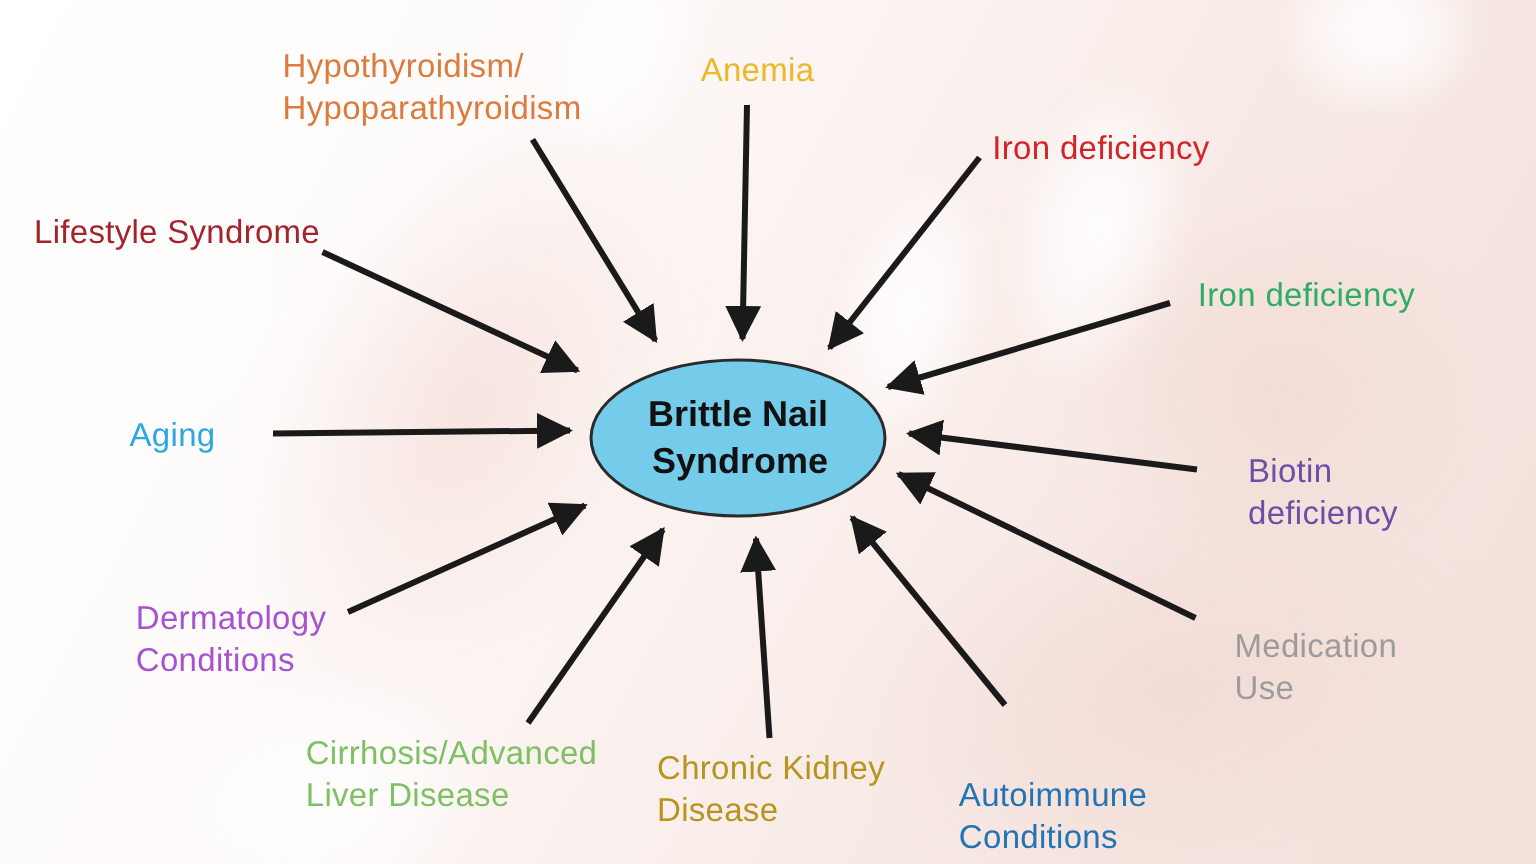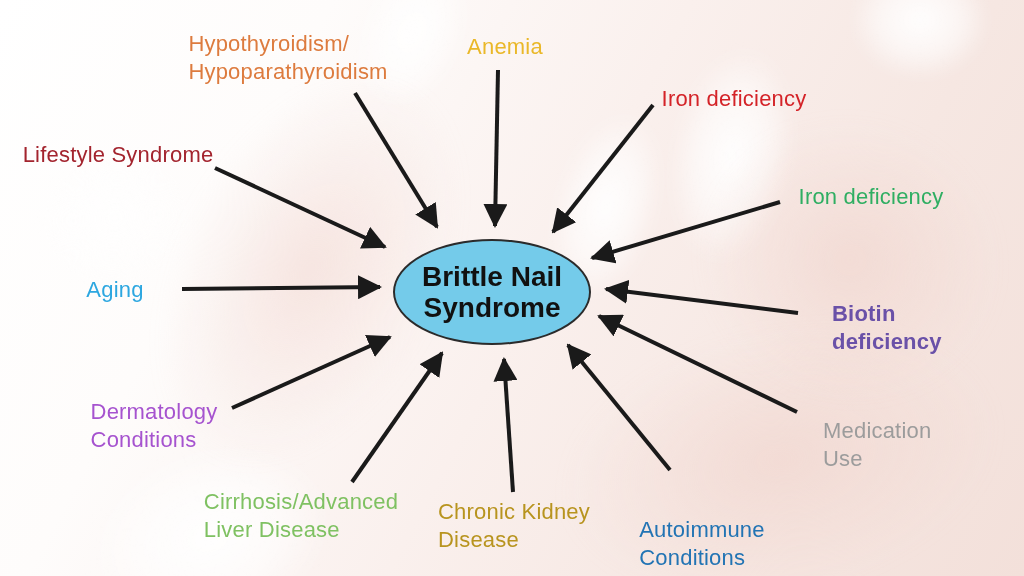--- a/index.html
+++ b/index.html
@@ -36,21 +36,21 @@
   #lbl-medication{left:890px;top:417px;}
   #lbl-cirrhosis{left:301px;top:488px;}
   #lbl-chronic{left:514px;top:498px;}
   #lbl-autoimmune{left:702px;top:480px;margin-top:36px;}
   #central-node{
     position:absolute;left:393px;top:239px;width:198px;height:106px;
     border-radius:50%;border:2px solid #2b2b2b;box-sizing:border-box;
     display:flex;align-items:center;justify-content:center;
   }
   #central-node-label{
-    font-size:28px;font-weight:bold;line-height:31px;text-align:center;white-space:pre-line;
+    font-size:24px;font-weight:bold;line-height:31px;text-align:right;white-space:pre-line;
   }
 </style>
 </head>
 <body>
 
 <div id="canvas">
 
   <div>
     <div class="nail" style="left:672px;top:48px;width:120px;height:215px;transform:rotate(10deg);"></div>
     <div class="nail" style="left:556px;top:112px;width:100px;height:190px;transform:rotate(16deg);"></div>
@@ -88,21 +88,21 @@
 Syndrome</div>
   </div>
 
   <div class="lbl" id="lbl-hypothyroidism" style="color: rgb(221, 123, 62);">Hypothyroidism/
 Hypoparathyroidism</div>
   <div class="lbl" id="lbl-anemia" style="color: rgb(234, 184, 41);">Anemia</div>
   <div class="lbl" id="lbl-iron" style="color: rgb(212, 35, 40);">Iron deficiency</div>
   <div class="lbl" id="lbl-lifestyle" style="color: rgb(163, 36, 46);">Lifestyle Syndrome</div>
   <div class="lbl" id="lbl-zinc" style="color: rgb(47, 174, 98);">Iron deficiency</div>
   <div class="lbl" id="lbl-aging" style="color: rgb(45, 167, 224);">Aging</div>
-  <div class="lbl" id="lbl-biotin" style="color: rgb(106, 81, 168); font-weight: bold;">Biotin deficiency</div>
+  <div class="lbl" id="lbl-biotin" style="color: rgb(106, 81, 168);">Biotin deficiency</div>
   <div class="lbl" id="lbl-dermatology" style="color: rgb(166, 83, 207);">Dermatology
 Conditions</div>
   <div class="lbl" id="lbl-cirrhosis" style="color: rgb(127, 193, 98);">Cirrhosis/Advanced
 Liver Disease</div>
   <div class="lbl" id="lbl-medication" style="color: rgb(156, 156, 156);">Medication Use</div>
   <div class="lbl" id="lbl-chronic" style="color: rgb(184, 148, 31);">Chronic Kidney
 Disease</div>
   <div class="lbl" id="lbl-autoimmune" style="color: rgb(34, 116, 180);">Autoimmune
 Conditions</div>
 

